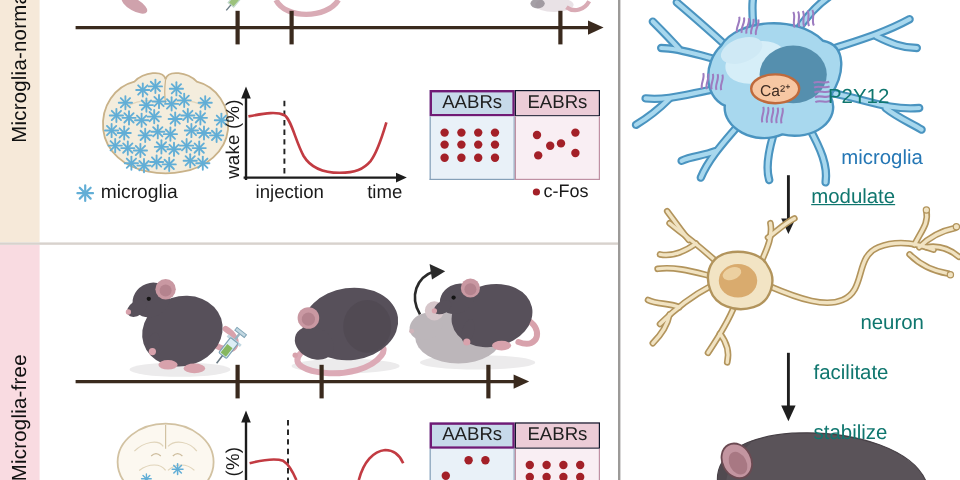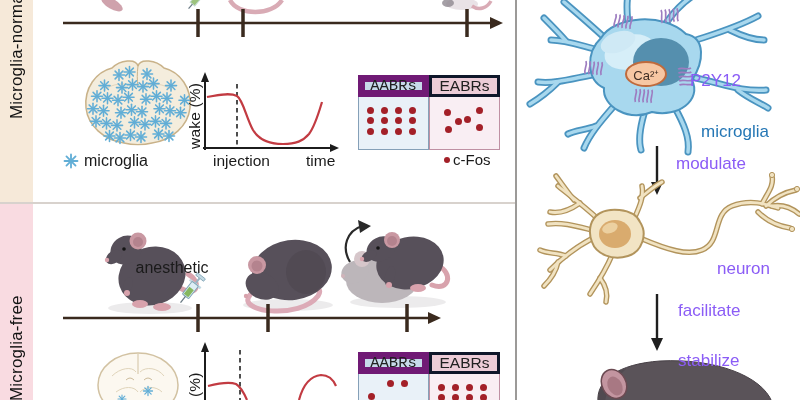--- a/index.html
+++ b/index.html
@@ -6,28 +6,28 @@
   #stage{position:relative;width:800px;height:400px;overflow:hidden;background:#fff;}
   .strip{position:absolute;left:0;width:33px;}
   .vlabel{position:absolute;white-space:nowrap;transform-origin:0 0;transform:rotate(-90deg);
           font-size:17px;letter-spacing:.2px;color:#111;}
   .t{position:absolute;white-space:nowrap;color:#1a1a1a;}
   .divider-h{position:absolute;left:0;top:202px;width:516px;height:2px;background:#d8d2cd;}
   .divider-v{position:absolute;left:515px;top:0;width:2px;height:400px;background:#9c9a98;}
   svg.layer{position:absolute;left:0;top:0;pointer-events:none;}
   .th{position:absolute;box-sizing:border-box;text-align:center;font-size:15.5px;color:#202020;
       display:flex;align-items:center;justify-content:center;}
-  .th-blue{background:#c7daea;border:7px solid #701a75;font-family:Liberation Mono, monospace;}
-  .th-pink{background:#ecccd7;border:3px solid #0f172a;}
+  .th-blue{background:#c7daea;border:2px solid #701a75;}
+  .th-pink{background:#ecccd7;border:1px solid #0f172a;}
   .tb{position:absolute;box-sizing:border-box;}
   .tb-blue{background:#e9f1f8;border:1px solid #85a0b8;border-top:none;}
   .tb-pink{background:#f9eef3;border:1px solid #bf90a3;border-top:none;}
   .dot{position:absolute;width:7px;height:7px;border-radius:50%;background:#a32028;}
   .cfos-dot{position:absolute;width:6px;height:6px;border-radius:50%;background:#a32028;}
-  .rt{font-size:17px;color:#8b5cf6;}
+  .rt{font-size:17px;color:#0f766e;}
 </style>
 </head>
 <body>
 
 <div id="stage">
 
   <div class="strip" style="top:0;height:202px;background:#f6e9d9;"></div>
   <div class="strip" style="top:204px;height:196px;background:#f9dbe1;"></div>
   <div class="divider-h"></div>
   <div class="divider-v"></div>
@@ -327,21 +327,20 @@
       <div class="dot" style="left: 13.75px; top: 12.1px;"></div>
       <div class="dot" style="left: 46.18px; top: 9.5px;"></div>
       <div class="dot" style="left: 24.79px; top: 20.94px;"></div>
       <div class="dot" style="left: 34.45px; top: 18.86px;"></div>
       <div class="dot" style="left: 15.13px; top: 28.74px;"></div>
       <div class="dot" style="left: 46.18px; top: 26.66px;"></div>
     </div>
   <div class="cfos-dot" style="left:444px;top:157px;"></div>
   <span class="t" style="left:453px;top:151px;font-size:15px;">c-Fos</span>
 
-  <span class="t" style="left:134px;top:259px;width:76px;text-align:center;font-size:16px;">anesthetic</span>
   <span class="vlabel" style="left:186px;top:397px;font-size:15.5px;color:#1a1a1a;">(%)</span>
 
   <div class="th th-blue" style="left:358px;top:352px;width:71px;height:22px;">AABRs</div>
   <div class="th th-pink" style="left:429px;top:352px;width:71px;height:22px;">EABRs</div>
   <div class="tb tb-blue" style="left:358px;top:374px;width:71px;height:54px;">
       <div class="dot" style="left: 27.55px; top: 6.04px;"></div>
       <div class="dot" style="left: 42.04px; top: 6.04px;"></div>
       <div class="dot" style="left: 8.92px; top: 18.76px;"></div>
     </div>
   <div class="tb tb-pink" style="left:429px;top:374px;width:71px;height:54px;">
@@ -351,17 +350,17 @@
       <div class="dot" style="left: 49.63px; top: 9.75px;"></div>
       <div class="dot" style="left: 8.23px; top: 20.35px;"></div>
       <div class="dot" style="left: 22.03px; top: 20.35px;"></div>
       <div class="dot" style="left: 35.83px; top: 20.35px;"></div>
       <div class="dot" style="left: 49.63px; top: 20.35px;"></div>
     </div>
 
   <div class="t" style="left:626px;top:66px;width:40px;text-align:center;font-size:13px;color:#3f2d24;">Ca²⁺</div>
   <span class="t rt" style="left:690px;top:71px;">P2Y12</span>
   <span class="t rt" style="left:701px;top:122px;color:#2577b5;">microglia</span>
-  <span class="t rt" style="left:676px;top:154px;">modulate</span>
+  <span class="t rt" style="left:676px;top:154px;text-decoration:underline;">modulate</span>
   <span class="t rt" style="left:717px;top:259px;">neuron</span>
   <span class="t rt" style="left:678px;top:301px;text-align:center;">facilitate</span>
   <span class="t rt" style="left:678px;top:323px;margin-top:28px;">stabilize</span>
 </div>
 
 </body></html>

